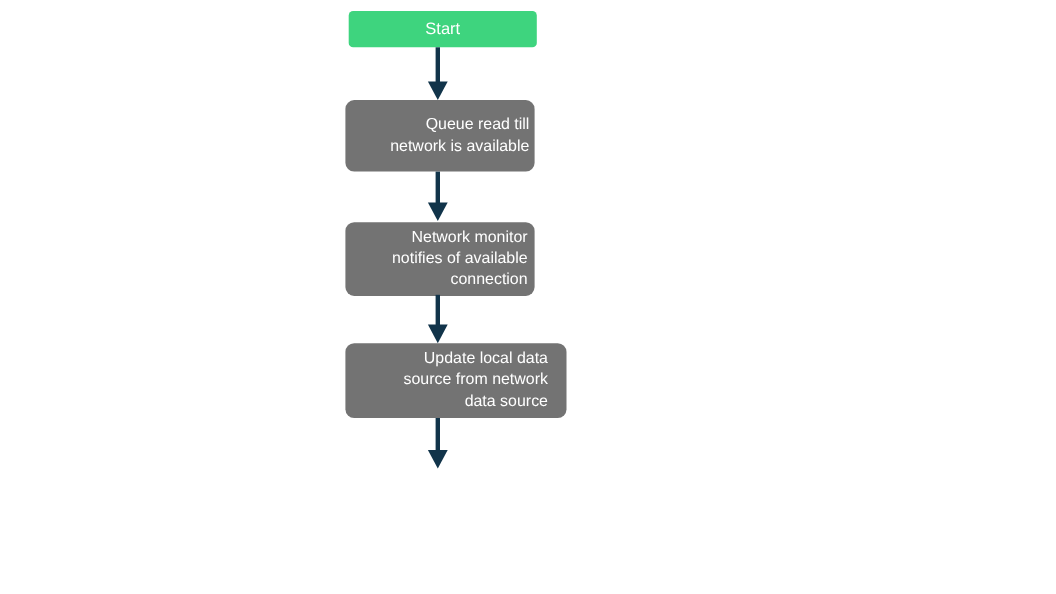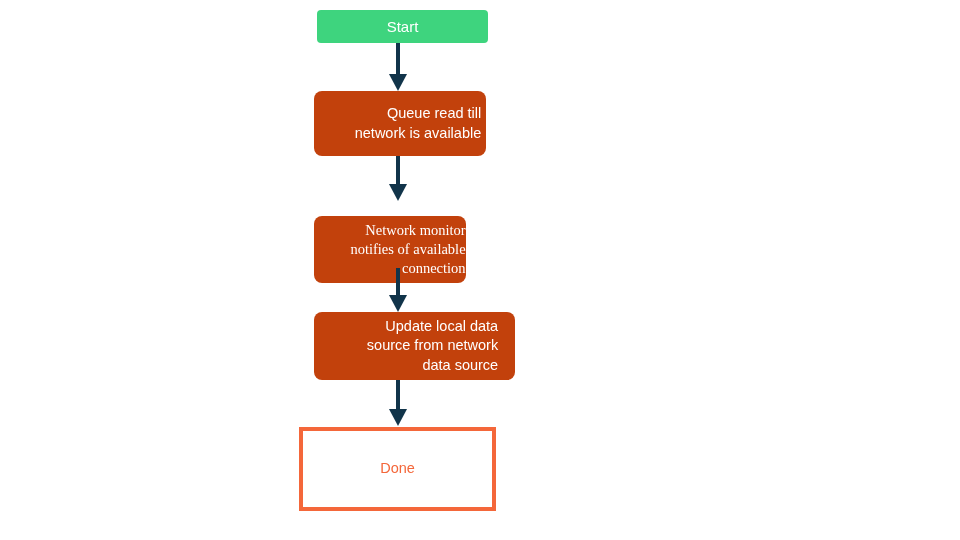--- a/index.html
+++ b/index.html
@@ -44,31 +44,31 @@
     background: #3ed47e;
     border-radius: 4px;
   }
   .node-start .node-label {
     color: #ffffff;
     font-size: 15px;
   }
 
   
   .node-process {
-    background: #c2410c;
+    background: #737373;
     border-radius: 8px;
     padding-left: 36px;
   }
   .node-process .node-label {
     color: #ffffff;
     font-size: 14.5px;
   }
 
   .node-p1 { left: 314px; top: 91px;  width: 172px; height: 65px; }
-  .node-p2 { left: 314px; top: 216px; width: 152px; height: 67px; font-family: Liberation Serif, serif; }
+  .node-p2 { left: 314px; top: 202px; width: 172px; height: 67px; }
   .node-p3 { left: 314px; top: 312px; width: 201px; height: 68px; }
 
   
   .node-done {
     left: 299px;
     top: 427px;
     width: 197px;
     height: 84px;
     background: #ffffff;
     border: 4px solid #f4673a;
@@ -141,17 +141,14 @@
 data source</span>
   </div>
 
   <div class="connector conn-4">
     <svg width="40" height="47" viewBox="0 0 40 47">
       <line x1="20" y1="0" x2="20" y2="31" stroke="#11344a" stroke-width="4"></line>
       <polygon points="11,29 29,29 20,46" fill="#11344a"></polygon>
     </svg>
   </div>
 
-  <div class="node node-done">
-    <span class="node-label">Done</span>
-  </div>
 
 </div>
 
 </body></html>

